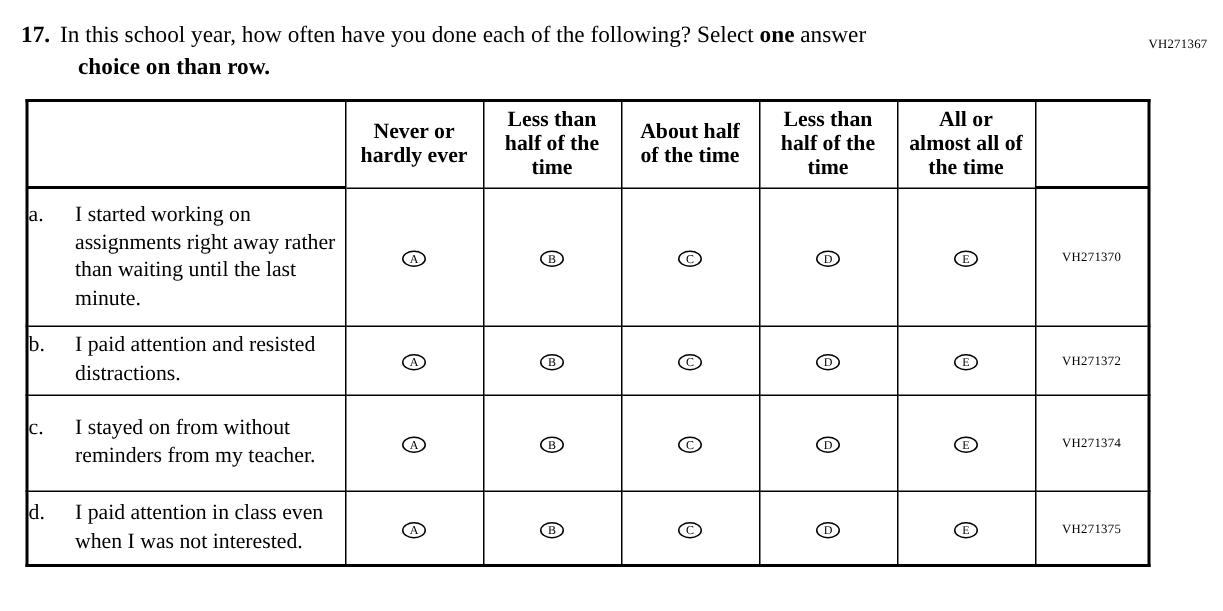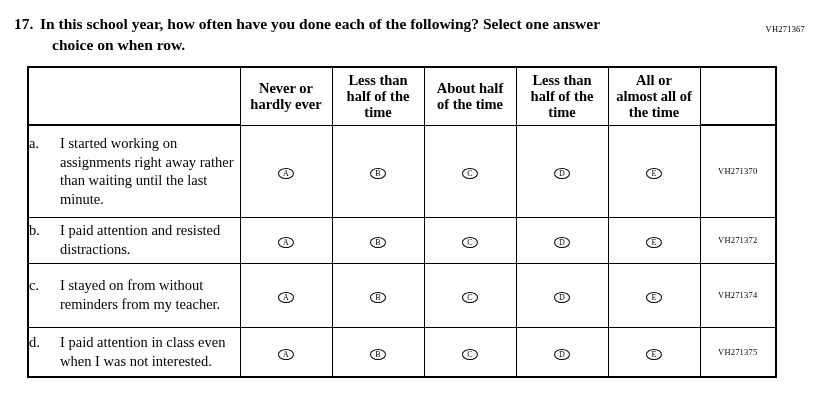--- a/index.html
+++ b/index.html
@@ -37,34 +37,34 @@
     width: 760px;
     font-size: 15.5px;
     line-height: 1.35;
     font-weight: bold;
   }
   .question .qnum {
     display: inline-block;
     width: 26px;
   }
   .question .qtext {
-    font-weight: bold;
+    font-weight: normal;
     margin-top: 19px;
   }
   .question .qindent {
     display: block;
     margin-left: 38px;
   }
   .question .emph {
     font-weight: bold;
   }
 
   table.matrix {
     position: absolute;
-    left: 27px;
+    left: 17px;
     top: 66px;
     width: 696px;
     border-collapse: collapse;
     table-layout: fixed;
   }
   table.matrix td, table.matrix th {
     border: 1px solid #000;
     padding: 0;
     vertical-align: middle;
   }
@@ -137,21 +137,21 @@
 </style>
 </head>
 <body>
 
 <div class="page">
 
   <div class="corner-code">VH271367</div>
 
   <div class="question">
     <span class="qnum">17.</span><span class="qtext">In this school year, how often have you done each of the following? Select </span><span class="emph">one</span><span class="qtext"> answer</span>
-    <span class="qindent">choice on when row.</span>
+    <span class="qindent">choice on than row.</span>
   </div>
 
   <table class="matrix">
     <colgroup>
       <col class="c-stem">
       <col class="c-opt">
       <col class="c-opt">
       <col class="c-opt">
       <col class="c-opt">
       <col class="c-opt">

